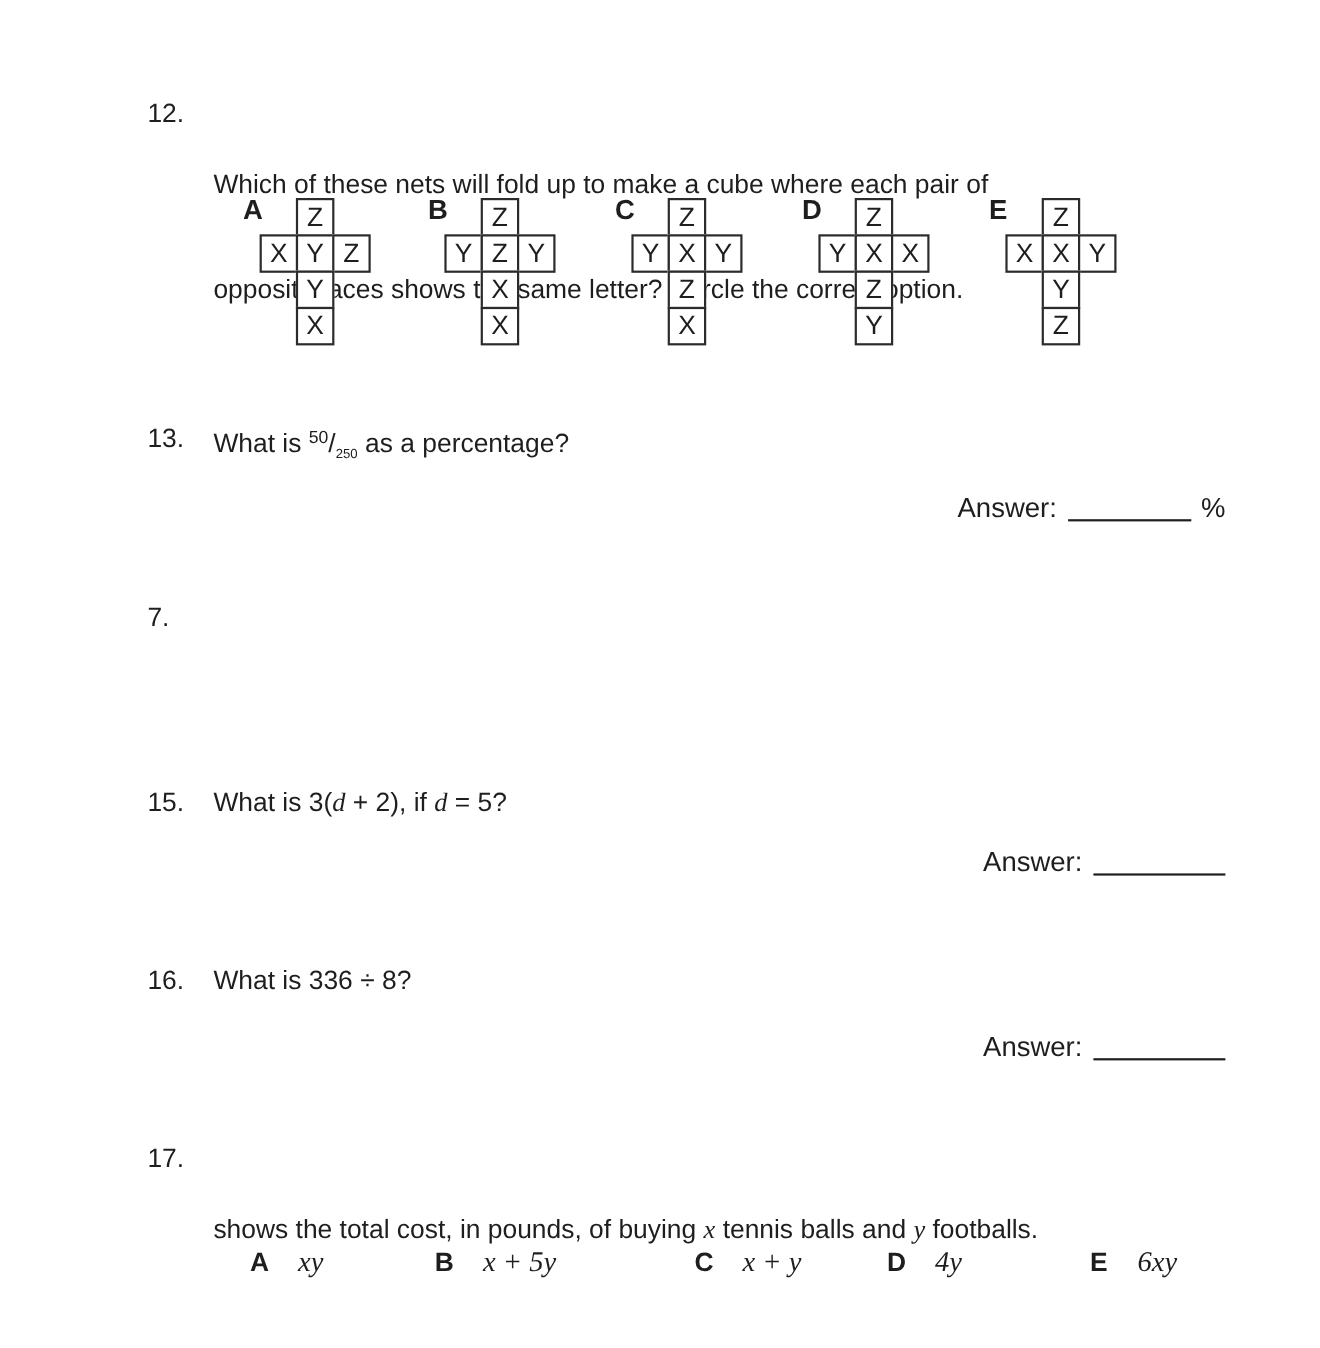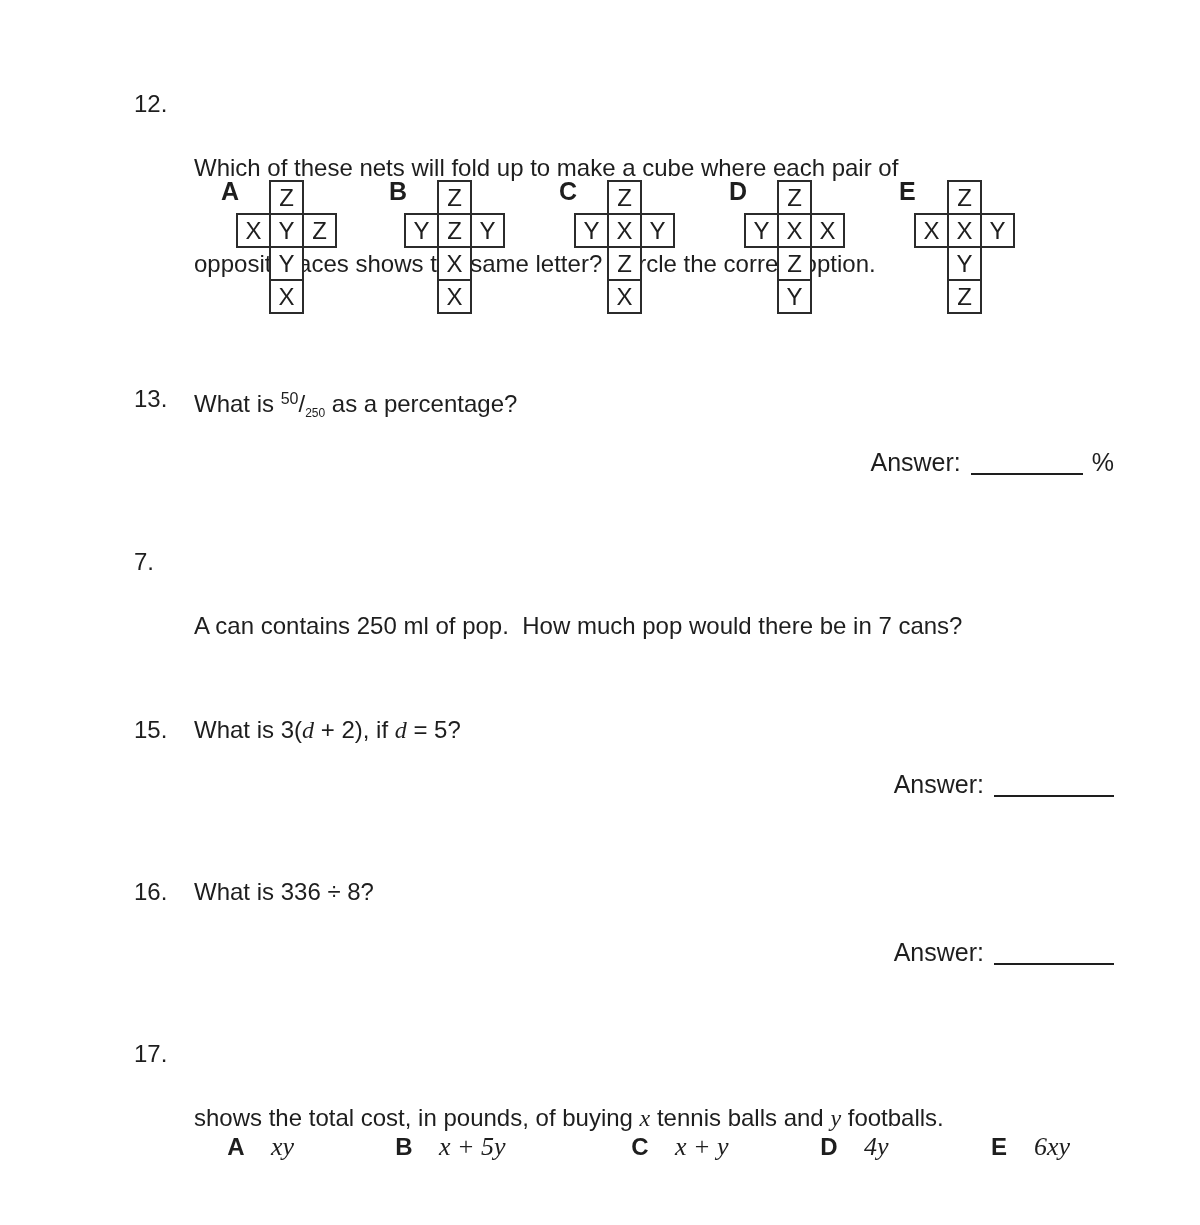--- a/index.html
+++ b/index.html
@@ -156,21 +156,20 @@
     <div class="inline-line"><span>What is </span><span class="frac-sup">50</span><span class="frac-slash">/</span><span class="frac-sub">250</span><span> as a percentage?</span></div>
   </div>
 
   <div class="answer" style="top:448px">
     <span>Answer:</span><span class="blank" style="width:112px"></span><span class="ans-unit">%</span>
   </div>
 
   <div class="q" style="top:546px">
     <div class="qnum">7.</div>
     <div class="qtext">
-      <div>A can contains 250 ml of pop.  How much pop would there be in 7 cans?</div>
     </div>
   </div>
 
 
   <div class="q" style="top:714px">
     <div class="qnum">15.</div>
     <div class="inline-line"><span>What is 3(</span><span class="var">d</span><span> + 2), if </span><span class="var">d</span><span> = 5?</span></div>
   </div>
 
   <div class="answer" style="top:770px">
@@ -196,21 +195,21 @@
   <div class="options">
     <div class="option" style="left:0px">
       <span class="opt-label">A</span><span class="opt-expr">xy</span>
     </div>
     <div class="option" style="left:168px">
       <span class="opt-label">B</span><span class="opt-expr">x + 5y</span>
     </div>
     <div class="option" style="left:404px">
       <span class="opt-label">C</span><span class="opt-expr">x + y</span>
     </div>
-    <div class="option" style="left:593px">
+    <div class="option" style="left:579px">
       <span class="opt-label">D</span><span class="opt-expr">4y</span>
     </div>
     <div class="option" style="left:763px">
       <span class="opt-label">E</span><span class="opt-expr">6xy</span>
     </div>
   </div>
 
 </div>
 
 </body></html>

